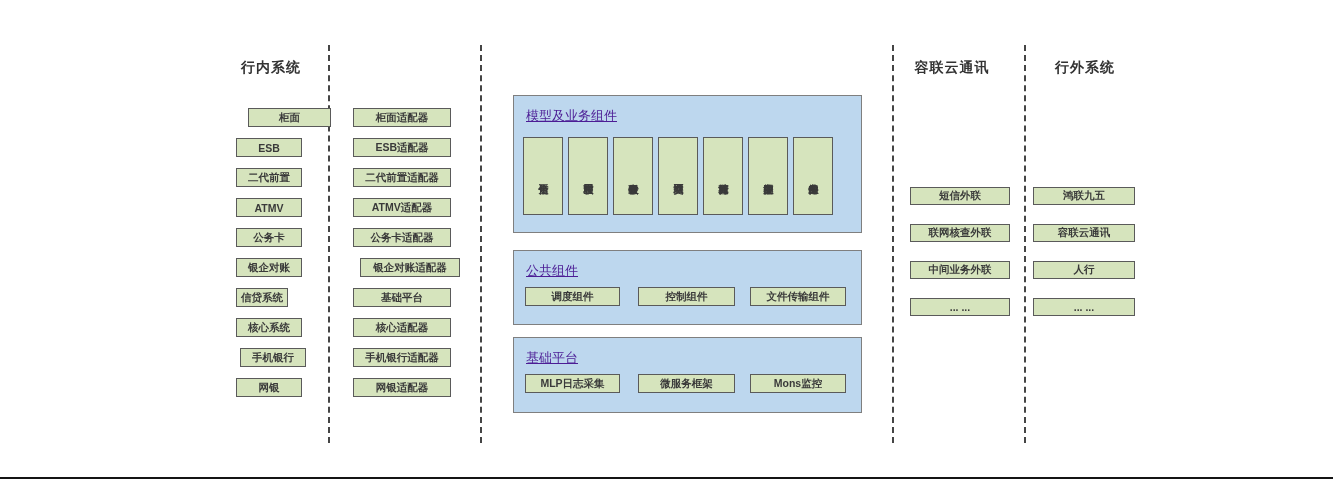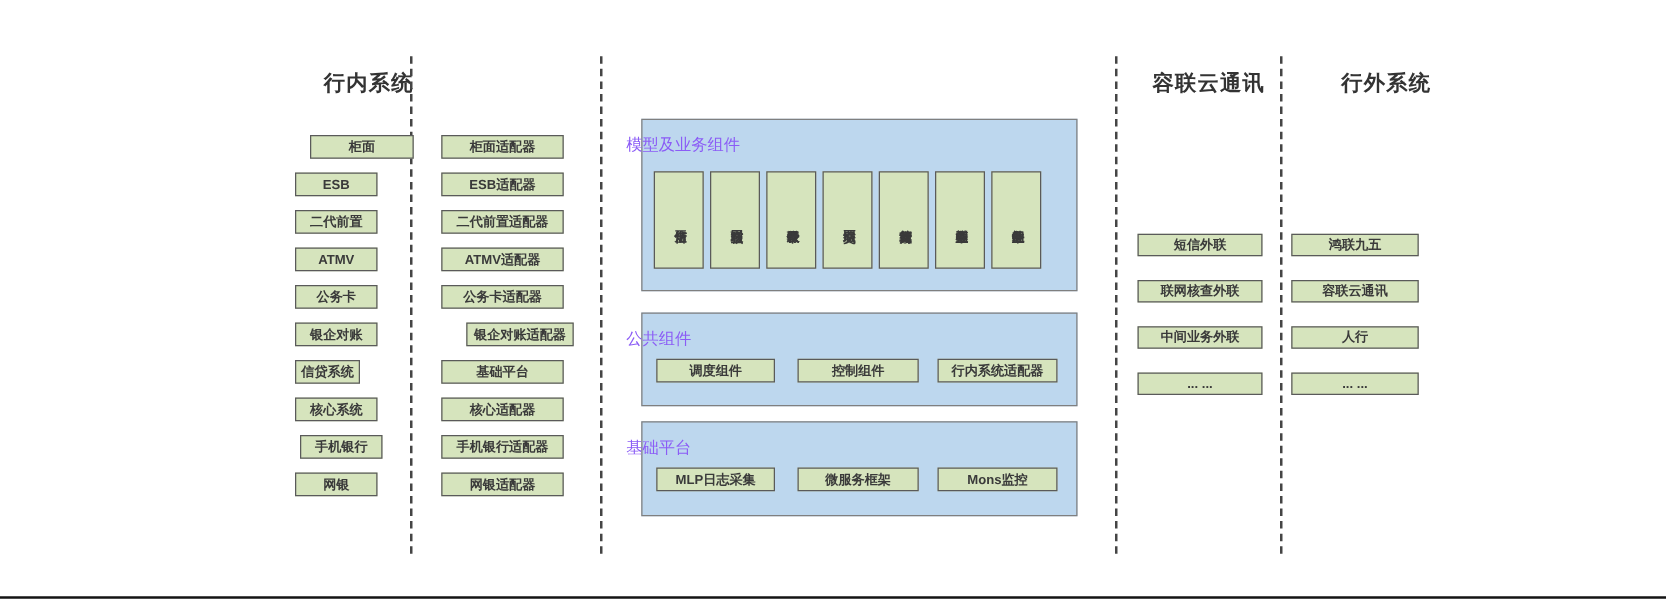--- a/index.html
+++ b/index.html
@@ -1,22 +1,22 @@
 <!DOCTYPE html>
 <html><head>
 <meta charset="utf-8">
 <style>
   html,body{margin:0;padding:0;background:#ffffff;}
   .canvas{
     position:relative;width:1333px;height:483px;background:#ffffff;overflow:hidden;
     font-family:"Liberation Sans","DejaVu Sans",sans-serif;color:#3c3c3c;
   }
   .col-title{
-    position:absolute;top:56px;height:22px;line-height:22px;text-align:right;
-    font-size:17px;font-weight:bold;color:#333333;letter-spacing:1px;white-space:nowrap;
+    position:absolute;top:56px;height:22px;line-height:22px;text-align:center;
+    font-size:14px;font-weight:bold;color:#333333;letter-spacing:1px;white-space:nowrap;
   }
   .vdash{
     position:absolute;top:45px;height:398px;width:0;
     border-left:2px dashed #454545;
   }
   .gbox{
     position:absolute;height:19px;box-sizing:border-box;
     background:#d6e4bd;border:1px solid #5a5a5a;
     display:flex;align-items:center;justify-content:center;
     font-size:10.5px;font-weight:bold;color:#3a3a3a;white-space:nowrap;
@@ -26,21 +26,21 @@
     background:#d6e4bd;border:1px solid #5a5a5a;
     display:flex;align-items:center;justify-content:center;
     writing-mode:vertical-lr;text-orientation:upright;
     font-size:10px;font-weight:bold;color:#3a3a3a;line-height:1;letter-spacing:0;
   }
   .bluebox{
     position:absolute;left:513px;width:349px;box-sizing:border-box;
     background:#bdd7ee;border:1px solid #7f7f7f;
   }
   .group-label{
-    position:absolute;left:501px;font-size:13px;color:#8b5cf6;white-space:nowrap;
+    position:absolute;left:526px;font-size:13px;color:#4c1d95;white-space:nowrap;text-decoration:underline;
   }
   .bottom-line{
     position:absolute;left:0;top:477px;width:1333px;height:2px;background:#141414;
   }
 </style>
 </head>
 <body>
 
 <div class="canvas">
 
@@ -62,41 +62,41 @@
   <div class="gbox" style="left:236px;top:288px;width:52px">信贷系统</div>
   <div class="gbox" style="left:236px;top:318px;width:66px">核心系统</div>
   <div class="gbox" style="left:240px;top:348px;width:66px">手机银行</div>
   <div class="gbox" style="left:236px;top:378px;width:66px">网银</div>
 
   <div class="gbox" style="left:353px;top:108px;width:98px">柜面适配器</div>
   <div class="gbox" style="left:353px;top:138px;width:98px">ESB适配器</div>
   <div class="gbox" style="left:353px;top:168px;width:98px">二代前置适配器</div>
   <div class="gbox" style="left:353px;top:198px;width:98px">ATMV适配器</div>
   <div class="gbox" style="left:353px;top:228px;width:98px">公务卡适配器</div>
-  <div class="gbox" style="left:373px;top:258px;width:86px">银企对账适配器</div>
+  <div class="gbox" style="left:360px;top:258px;width:100px">银企对账适配器</div>
   <div class="gbox" style="left:353px;top:288px;width:98px">基础平台</div>
   <div class="gbox" style="left:353px;top:318px;width:98px">核心适配器</div>
   <div class="gbox" style="left:353px;top:348px;width:98px">手机银行适配器</div>
   <div class="gbox" style="left:353px;top:378px;width:98px">网银适配器</div>
 
   <div class="bluebox" style="top:95px;height:138px"></div>
   <div class="group-label" style="top:107px">模型及业务组件</div>
   <div class="vbox" style="left:523px">短信平台</div>
   <div class="vbox" style="left:568px">联网核查</div>
   <div class="vbox" style="left:613px">银联及银行卡</div>
   <div class="vbox" style="left:658px">同城票交</div>
   <div class="vbox" style="left:703px">城商行清算</div>
   <div class="vbox" style="left:748px">中间业务模型</div>
   <div class="vbox" style="left:793px">中间业务组件</div>
 
   <div class="bluebox" style="top:250px;height:75px"></div>
   <div class="group-label" style="top:262px">公共组件</div>
   <div class="gbox" style="left:525px;top:287px;width:95px">调度组件</div>
   <div class="gbox" style="left:638px;top:287px;width:97px">控制组件</div>
-  <div class="gbox" style="left:750px;top:287px;width:96px">行内系统适配器</div>
+  <div class="gbox" style="left:750px;top:287px;width:96px">文件传输组件</div>
 
   <div class="bluebox" style="top:337px;height:76px"></div>
   <div class="group-label" style="top:349px">基础平台</div>
   <div class="gbox" style="left:525px;top:374px;width:95px">MLP日志采集</div>
   <div class="gbox" style="left:638px;top:374px;width:97px">微服务框架</div>
   <div class="gbox" style="left:750px;top:374px;width:96px">Mons监控</div>
 
   <div class="gbox" style="left:910px;top:187px;width:100px;height:18px">短信外联</div>
   <div class="gbox" style="left:910px;top:224px;width:100px;height:18px">联网核查外联</div>
   <div class="gbox" style="left:910px;top:261px;width:100px;height:18px">中间业务外联</div>

